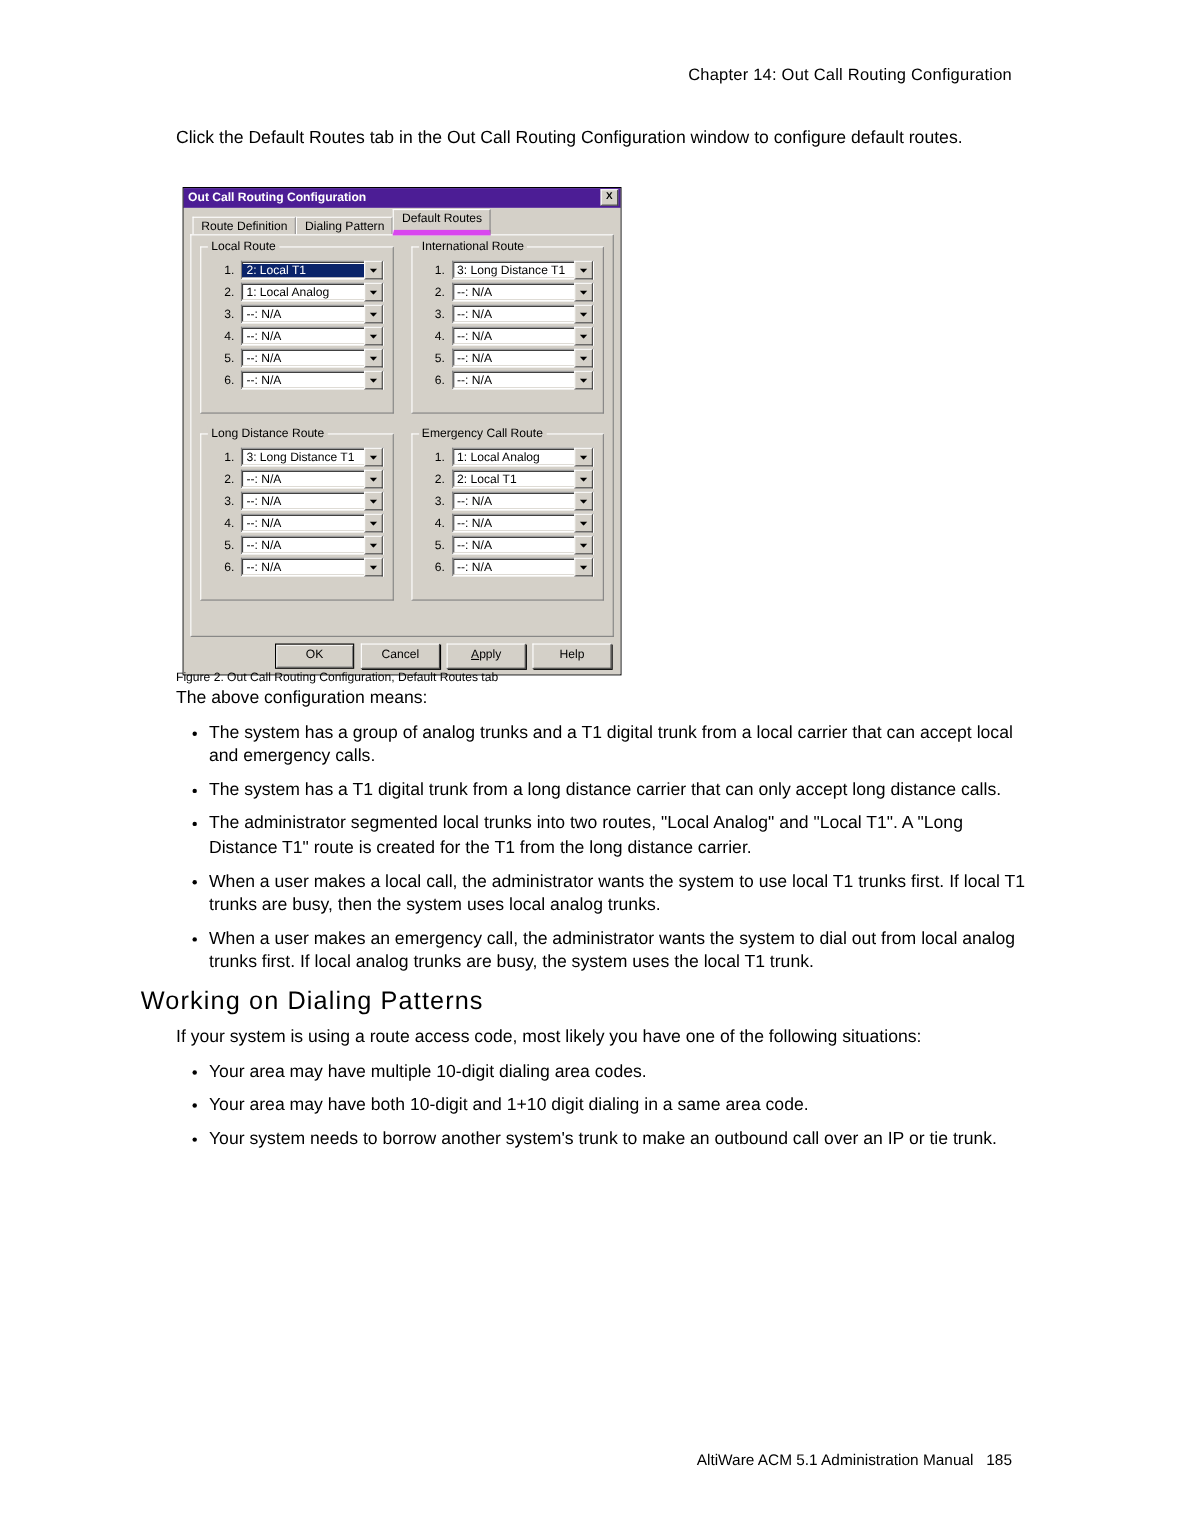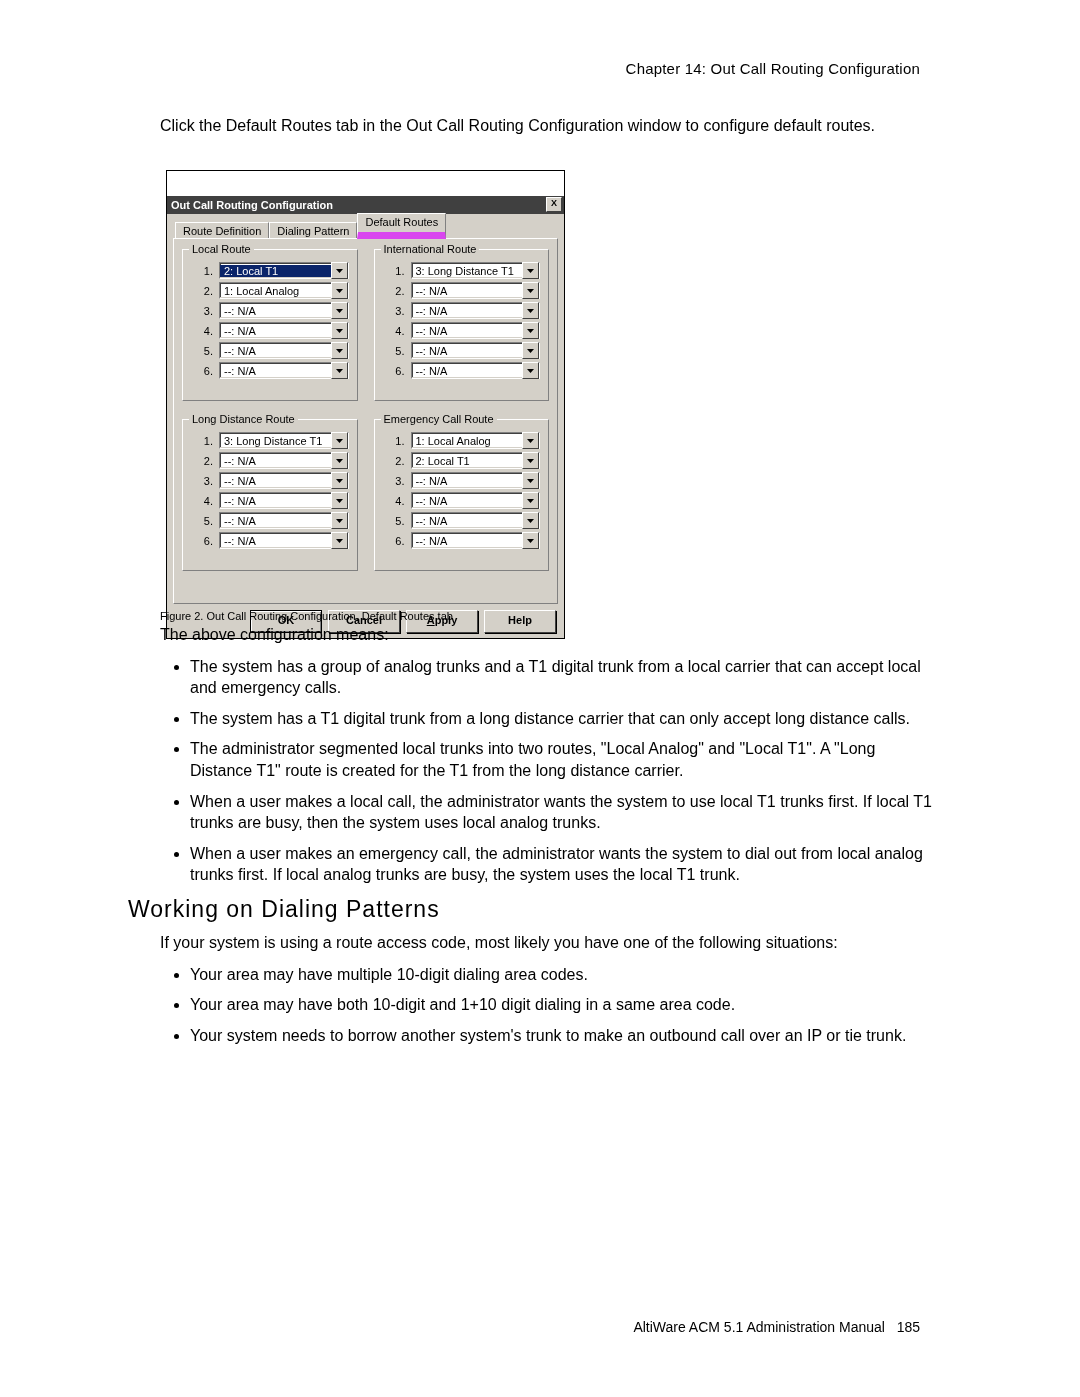--- a/index.html
+++ b/index.html
@@ -48,27 +48,26 @@
   }
   
   .dlg {
     width: 399px;
     border: 1px solid #000;
     box-sizing: border-box;
     font-family: Tahoma, Verdana, Arial, sans-serif;
     font-size: 11px;
   }
   .dlg-title {
-    background: #404040;
+    background: #4c1d95;
     color: #fff;
     display: flex;
     align-items: center;
     padding: 1px 2px 2px 4px;
     font-weight: bold;
-    margin-top: 25px;
   }
   .dlg-title .spacer { flex: 1; }
   .dlg-close {
     width: 14px; height: 13px;
     background: #d4d0c8;
     border: 1px solid #fff;
     border-right-color:#404040; border-bottom-color:#404040;
     color:#000;
     font-size: 9px;
     line-height: 11px;
@@ -94,21 +93,21 @@
     border-bottom: none;
     border-left-color:#fff; border-top-color:#fff;
     padding: 2px 7px 3px;
     font-size: 11px;
     margin-right: 0;
     position: relative;
     top: 1px;
   }
   .tab.active {
     background: #d4d0c8;
-    border-bottom: 7px solid #d946ef;
+    border-bottom: 5px solid #d946ef;
     top: 0;
     padding-bottom: 4px;
     z-index: 2;
   }
   .tabpanel {
     border: 1px solid #fff;
     border-right-color:#808080;
     border-bottom-color:#808080;
     padding: 10px 8px 14px 8px;
     background: #d4d0c8;
@@ -159,21 +158,20 @@
     border: 1px solid #fff;
     border-right-color:#404040; border-bottom-color:#404040;
     display:flex; align-items:center; justify-content:center;
   }
   .combo .btn svg { width:7px; height:4px; }
   .btn-row {
     display: flex;
     justify-content: flex-end;
     gap: 6px;
     padding: 6px 2px 0 2px;
-    font-weight: bold;
   }
   .winbtn {
     width: 70px;
     height: 21px;
     background: #d4d0c8;
     border: 1px solid #fff;
     border-right-color:#404040; border-bottom-color:#404040;
     box-shadow: 1px 1px 0 #000;
     font-size: 11px;
     text-align: center;

